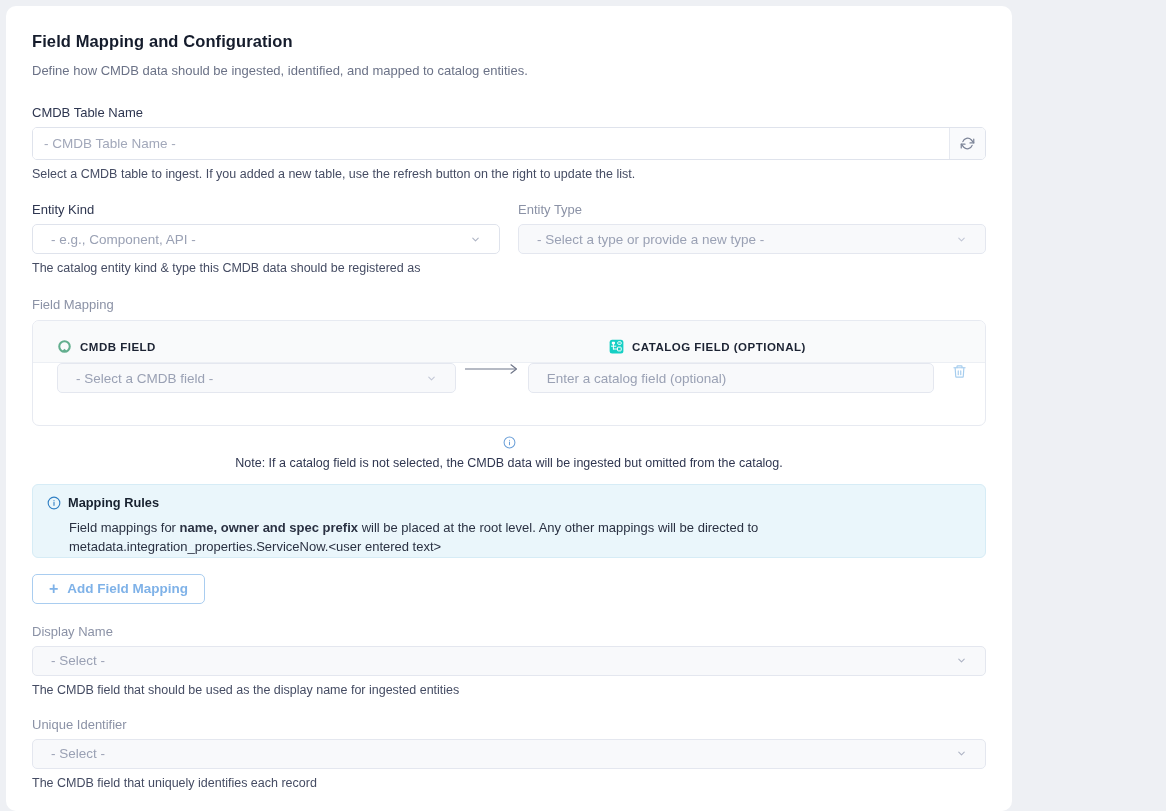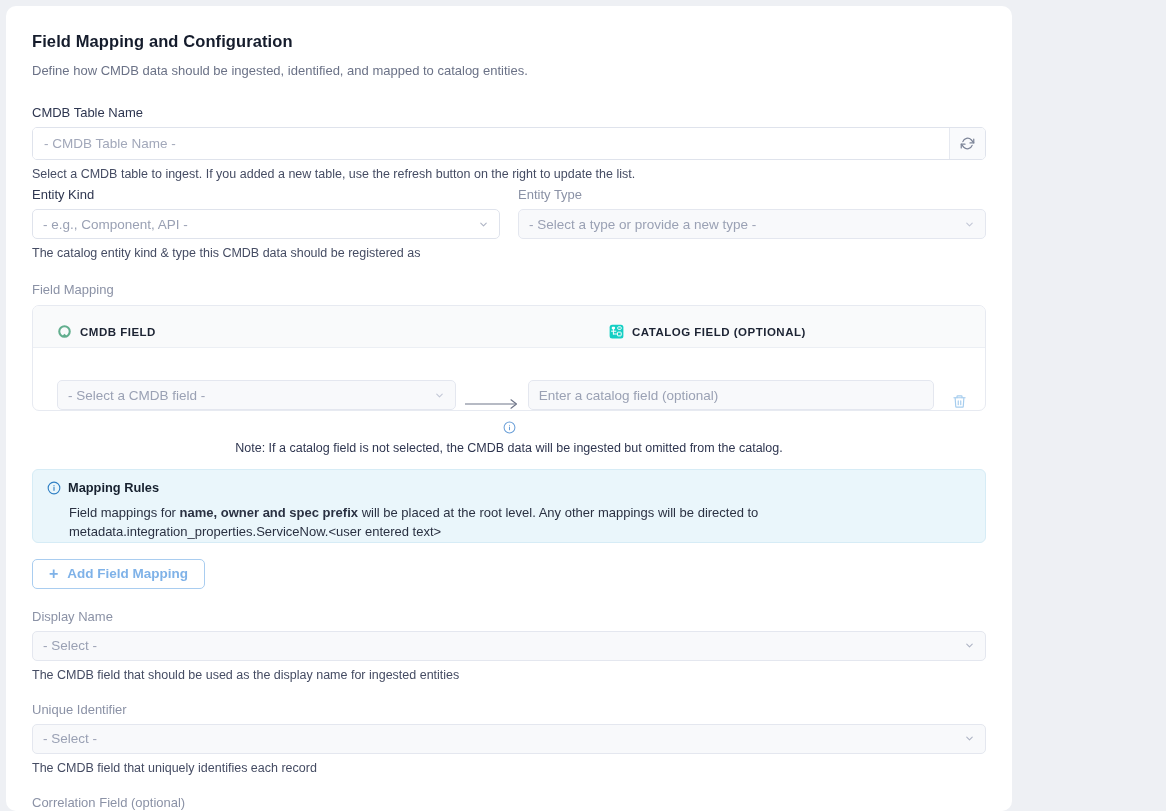--- a/index.html
+++ b/index.html
@@ -60,21 +60,21 @@
 
   .control {
     position: relative;
     height: 30px;
     border: 1px solid #dfe3ec;
     border-radius: 5px;
     background: #ffffff;
     box-sizing: border-box;
     display: flex;
     align-items: center;
-    padding: 0 10px;
+    padding: 0 18px;
     font-size: 13.5px;
     color: #9aa1b4;
   }
   .control.disabled {
     background: #f8f9fb;
     border-color: #e4e7ef;
   }
   .control .ph {
     flex: 1;
     overflow: hidden;
@@ -157,21 +157,21 @@
     letter-spacing: 0.5px;
   }
   .icon-sn {
     width: 15px; height: 15px; flex: none;
   }
   .icon-catalog {
     width: 15px; height: 15px; flex: none;
   }
   .fm-row {
     display: flex;
-    align-items: flex-end;
+    align-items: flex-start;
     height: 62px;
     padding: 0 0 0 24px;
   }
   .fm-select {
     width: 468px;
   }
   .fm-arrow {
     width: 84px;
     display: flex;
     align-items: center;
@@ -264,21 +264,21 @@
             <polyline points="2 19 2 13 8 13"></polyline>
             <path d="M4.6 9a8 8 0 0 1 13.3-3L22 11"></path>
             <path d="M19.4 15a8 8 0 0 1-13.3 3L2 13"></path>
           </svg>
         </div>
       </div>
       <div class="helper">Select a CMDB table to ingest. If you added a new table, use the refresh button on the right to update the list.</div>
     </div>
 
     
-    <div class="two-col" style="margin-top:6px;">
+    <div class="two-col" style="margin-top:21px;">
       <div>
         <div class="field-label">Entity Kind</div>
         <div class="control">
           <span class="ph">- e.g., Component, API -</span>
           <svg class="chev" viewBox="0 0 24 24" fill="none" stroke="#aeb4c4" stroke-width="2.4" stroke-linecap="round" stroke-linejoin="round">
             <polyline points="6 9 12 15 18 9"></polyline>
           </svg>
         </div>
         <div class="helper">The catalog entity kind &amp; type this CMDB data should be registered as</div>
       </div>

